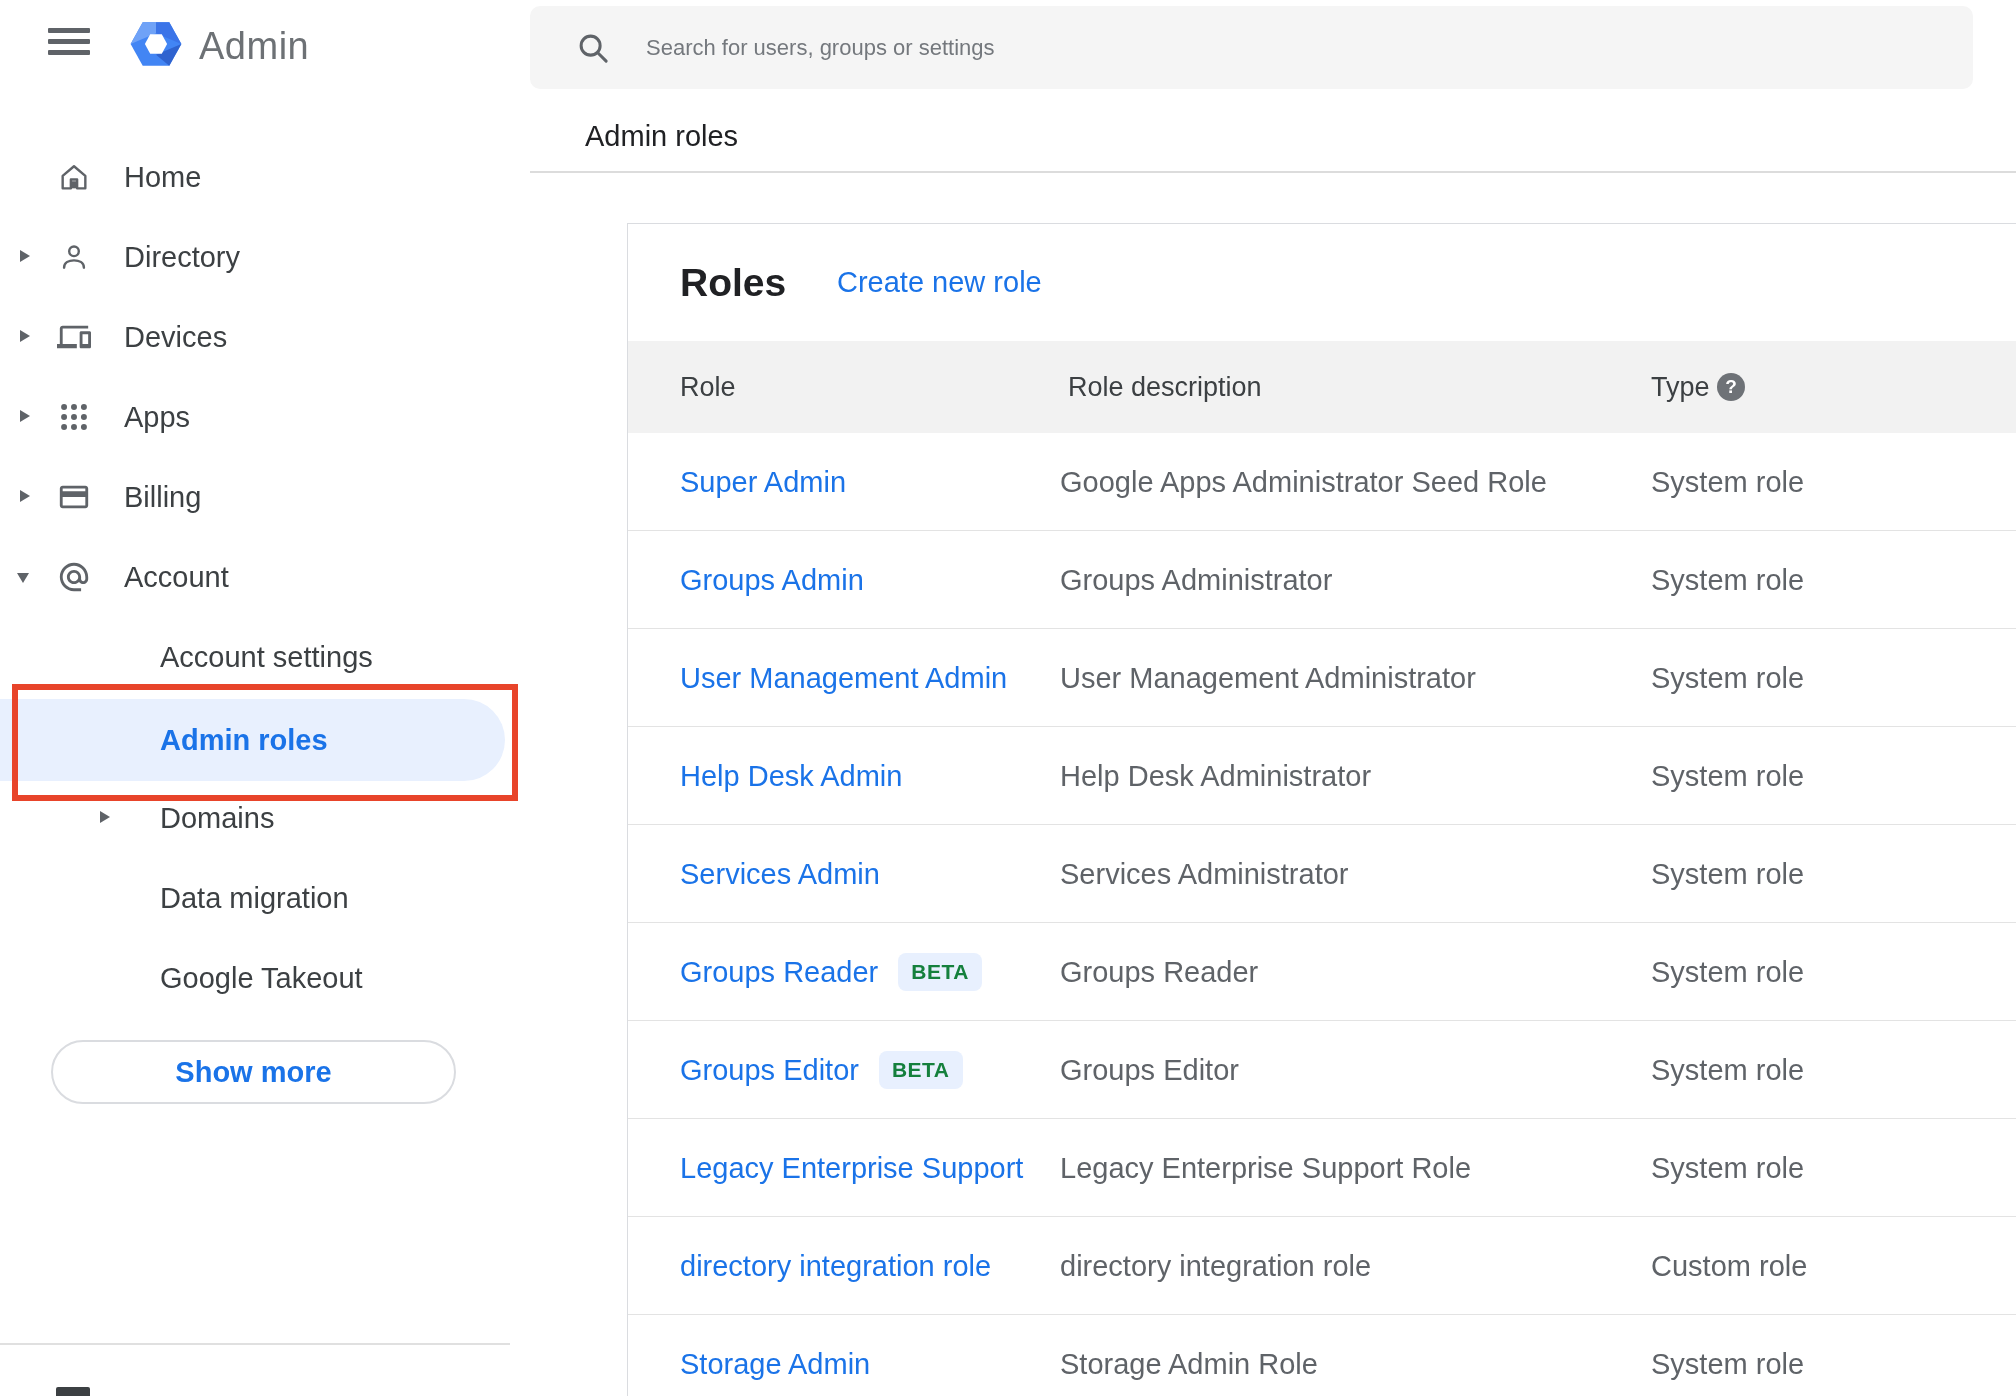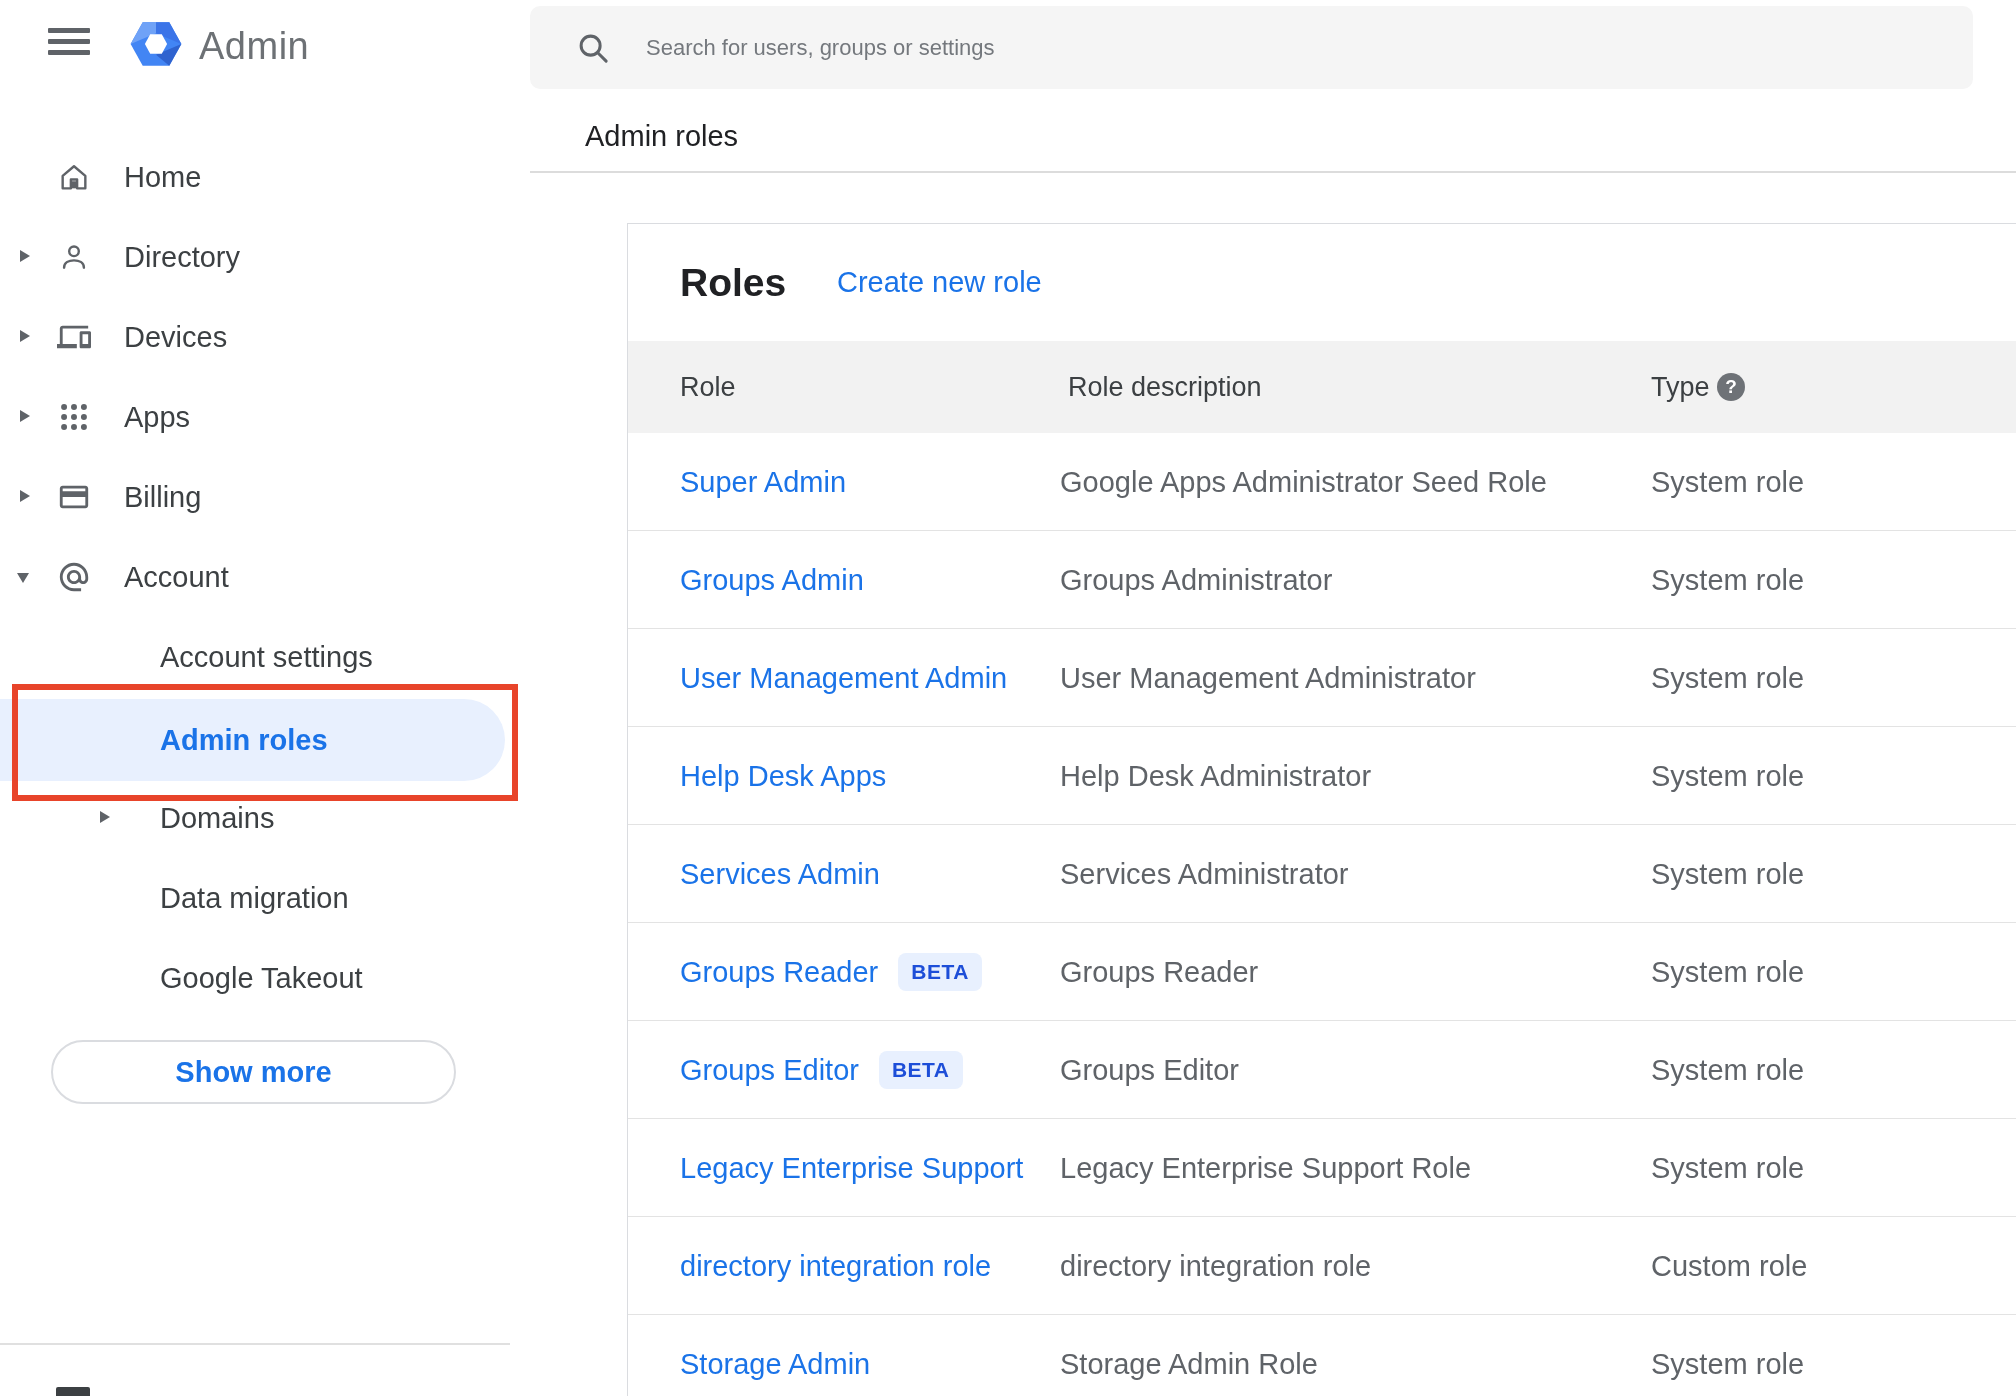--- a/index.html
+++ b/index.html
@@ -68,21 +68,21 @@
     display:flex; align-items:center; justify-content:center; cursor:pointer; }
 
   #tbody { position:absolute; left:0; top:209px; width:100%; }
   .trow { position:relative; width:100%; height:98px; border-bottom:1px solid #e3e3e3; }
   .cell { position:absolute; top:0; height:98px; display:flex; align-items:center; font-size:29px; white-space:nowrap; }
   .cell-role { left:52px; color:#1a73e8; }
   .cell-role a { color:#1a73e8; text-decoration:none; cursor:pointer; }
   .cell-desc { left:432px; color:#5f6368; }
   .cell-type { left:1023px; color:#5f6368; }
   .beta-badge { display:inline-block; margin-left:20px; padding:7px 13px; border-radius:8px;
-    background:#e8f0fe; color:#1d4ed8; font-size:21px; font-weight:bold; letter-spacing:0.5px; }
+    background:#e8f0fe; color:#15803d; font-size:21px; font-weight:bold; letter-spacing:0.5px; }
 </style>
 </head>
 <body>
 
 <div id="sidebar">
 
   <div class="hamburger">
     <span></span>
       <span></span>
       <span></span>
@@ -249,21 +249,21 @@
     <div class="trow">
       <div class="cell cell-role">
           <a>User Management Admin</a>
         </div>
       <div class="cell cell-desc">User Management Administrator</div>
       <div class="cell cell-type">System role</div>
     </div>
 
     <div class="trow">
       <div class="cell cell-role">
-          <a>Help Desk Apps</a>
+          <a>Help Desk Admin</a>
         </div>
       <div class="cell cell-desc">Help Desk Administrator</div>
       <div class="cell cell-type">System role</div>
     </div>
 
     <div class="trow">
       <div class="cell cell-role">
           <a>Services Admin</a>
         </div>
       <div class="cell cell-desc">Services Administrator</div>

